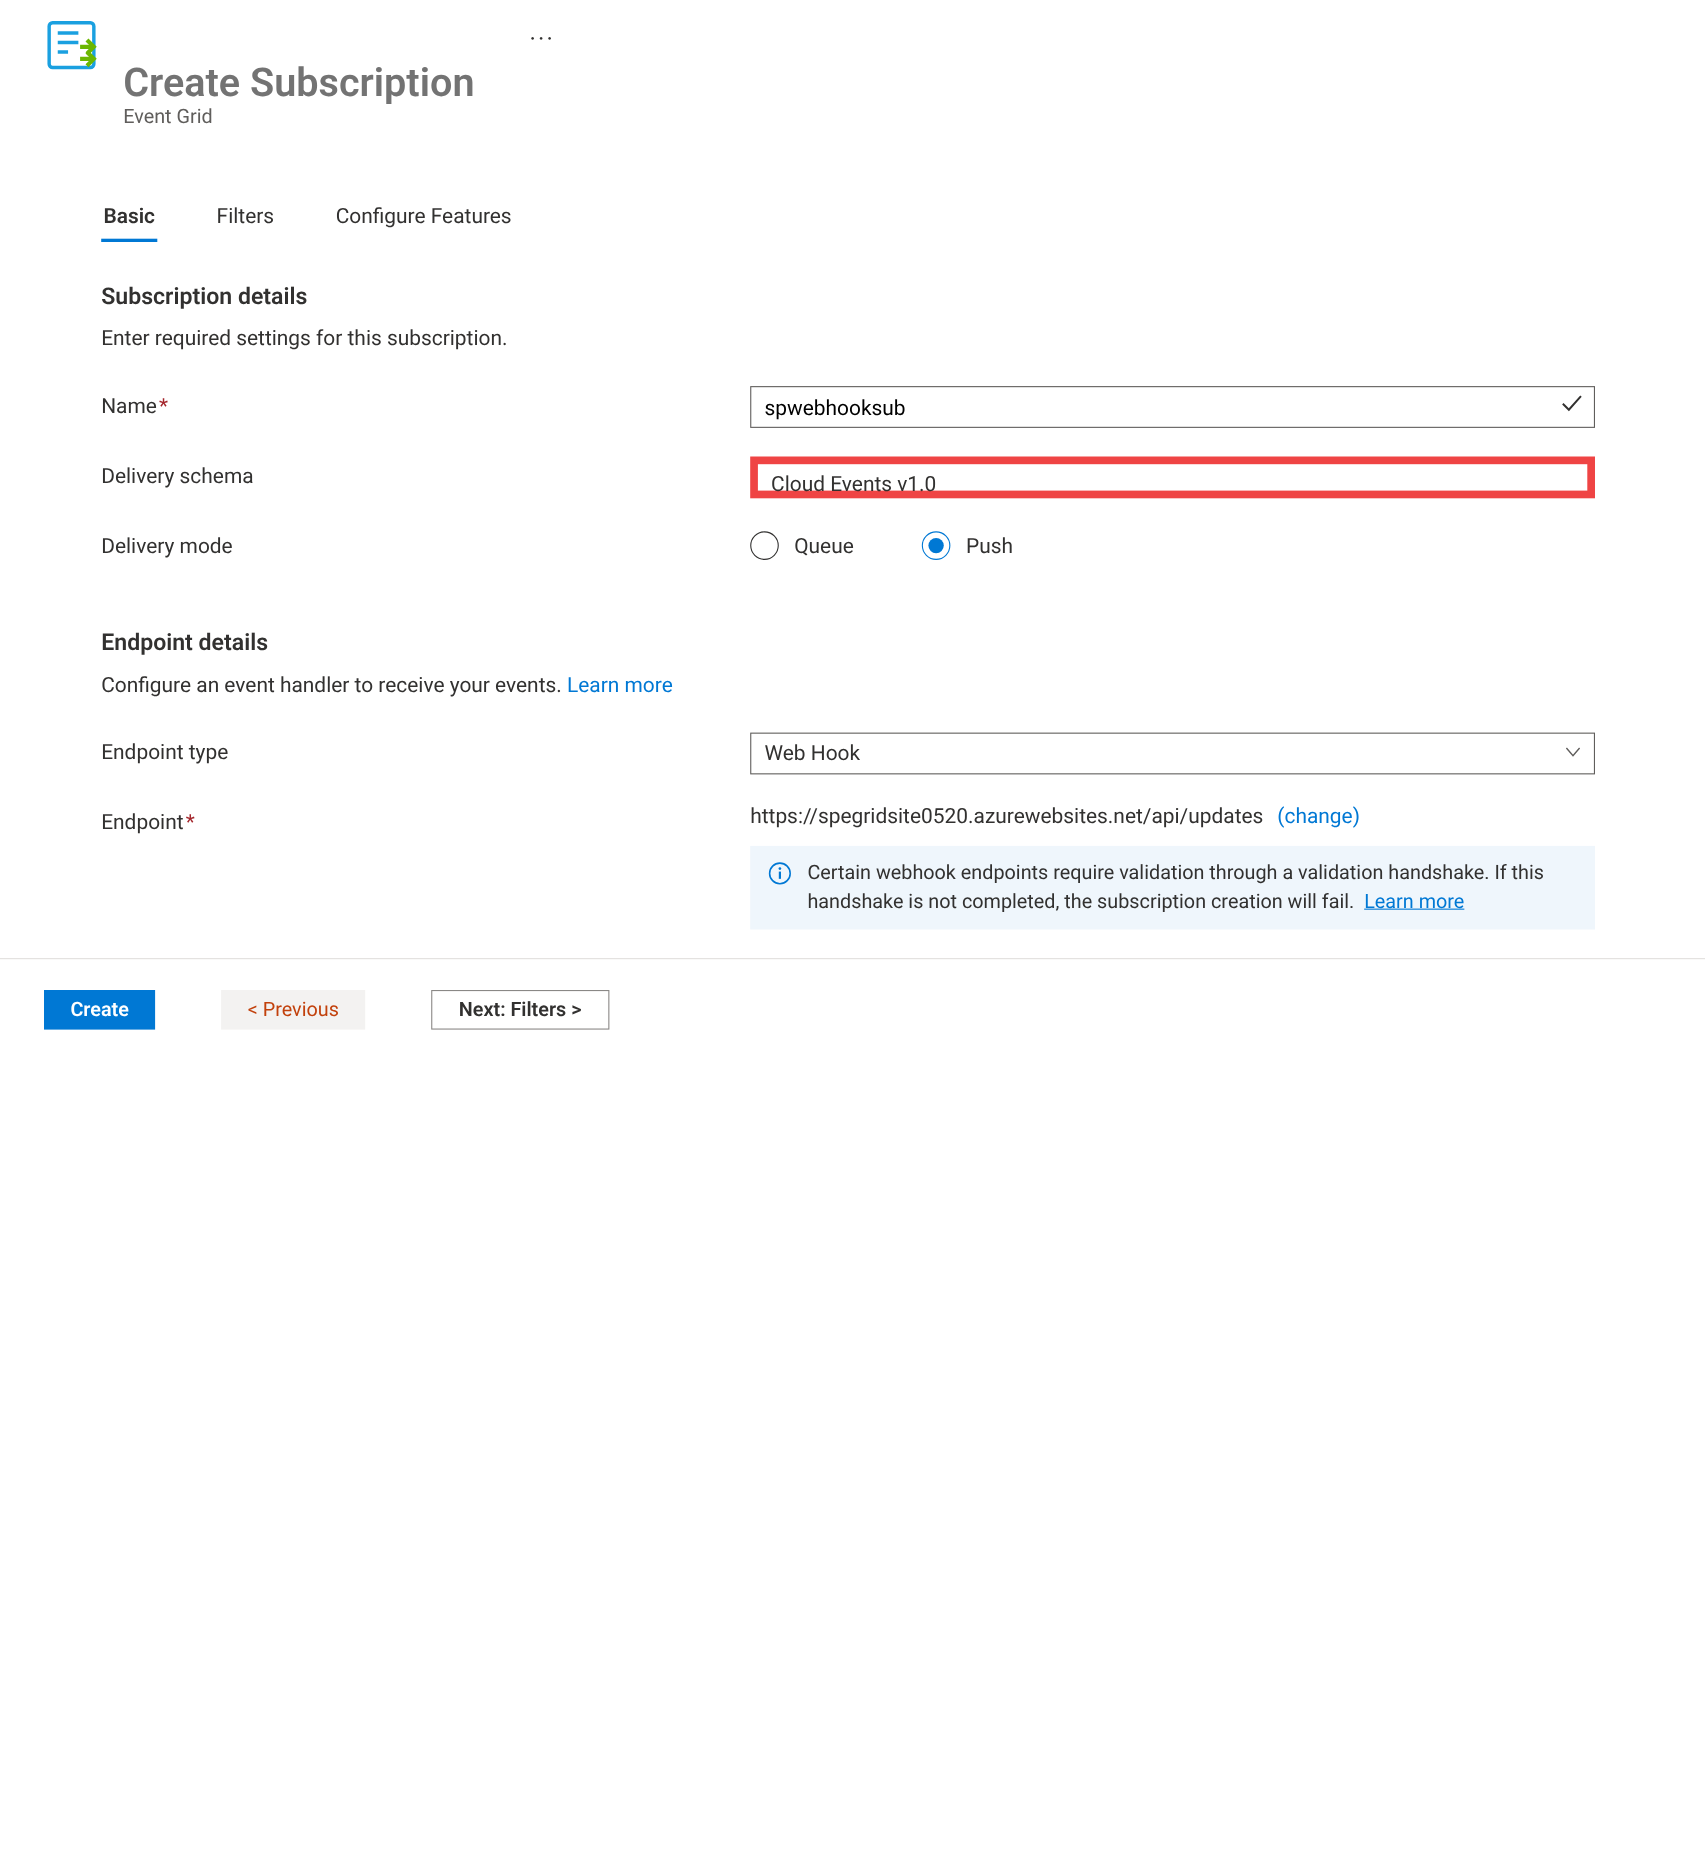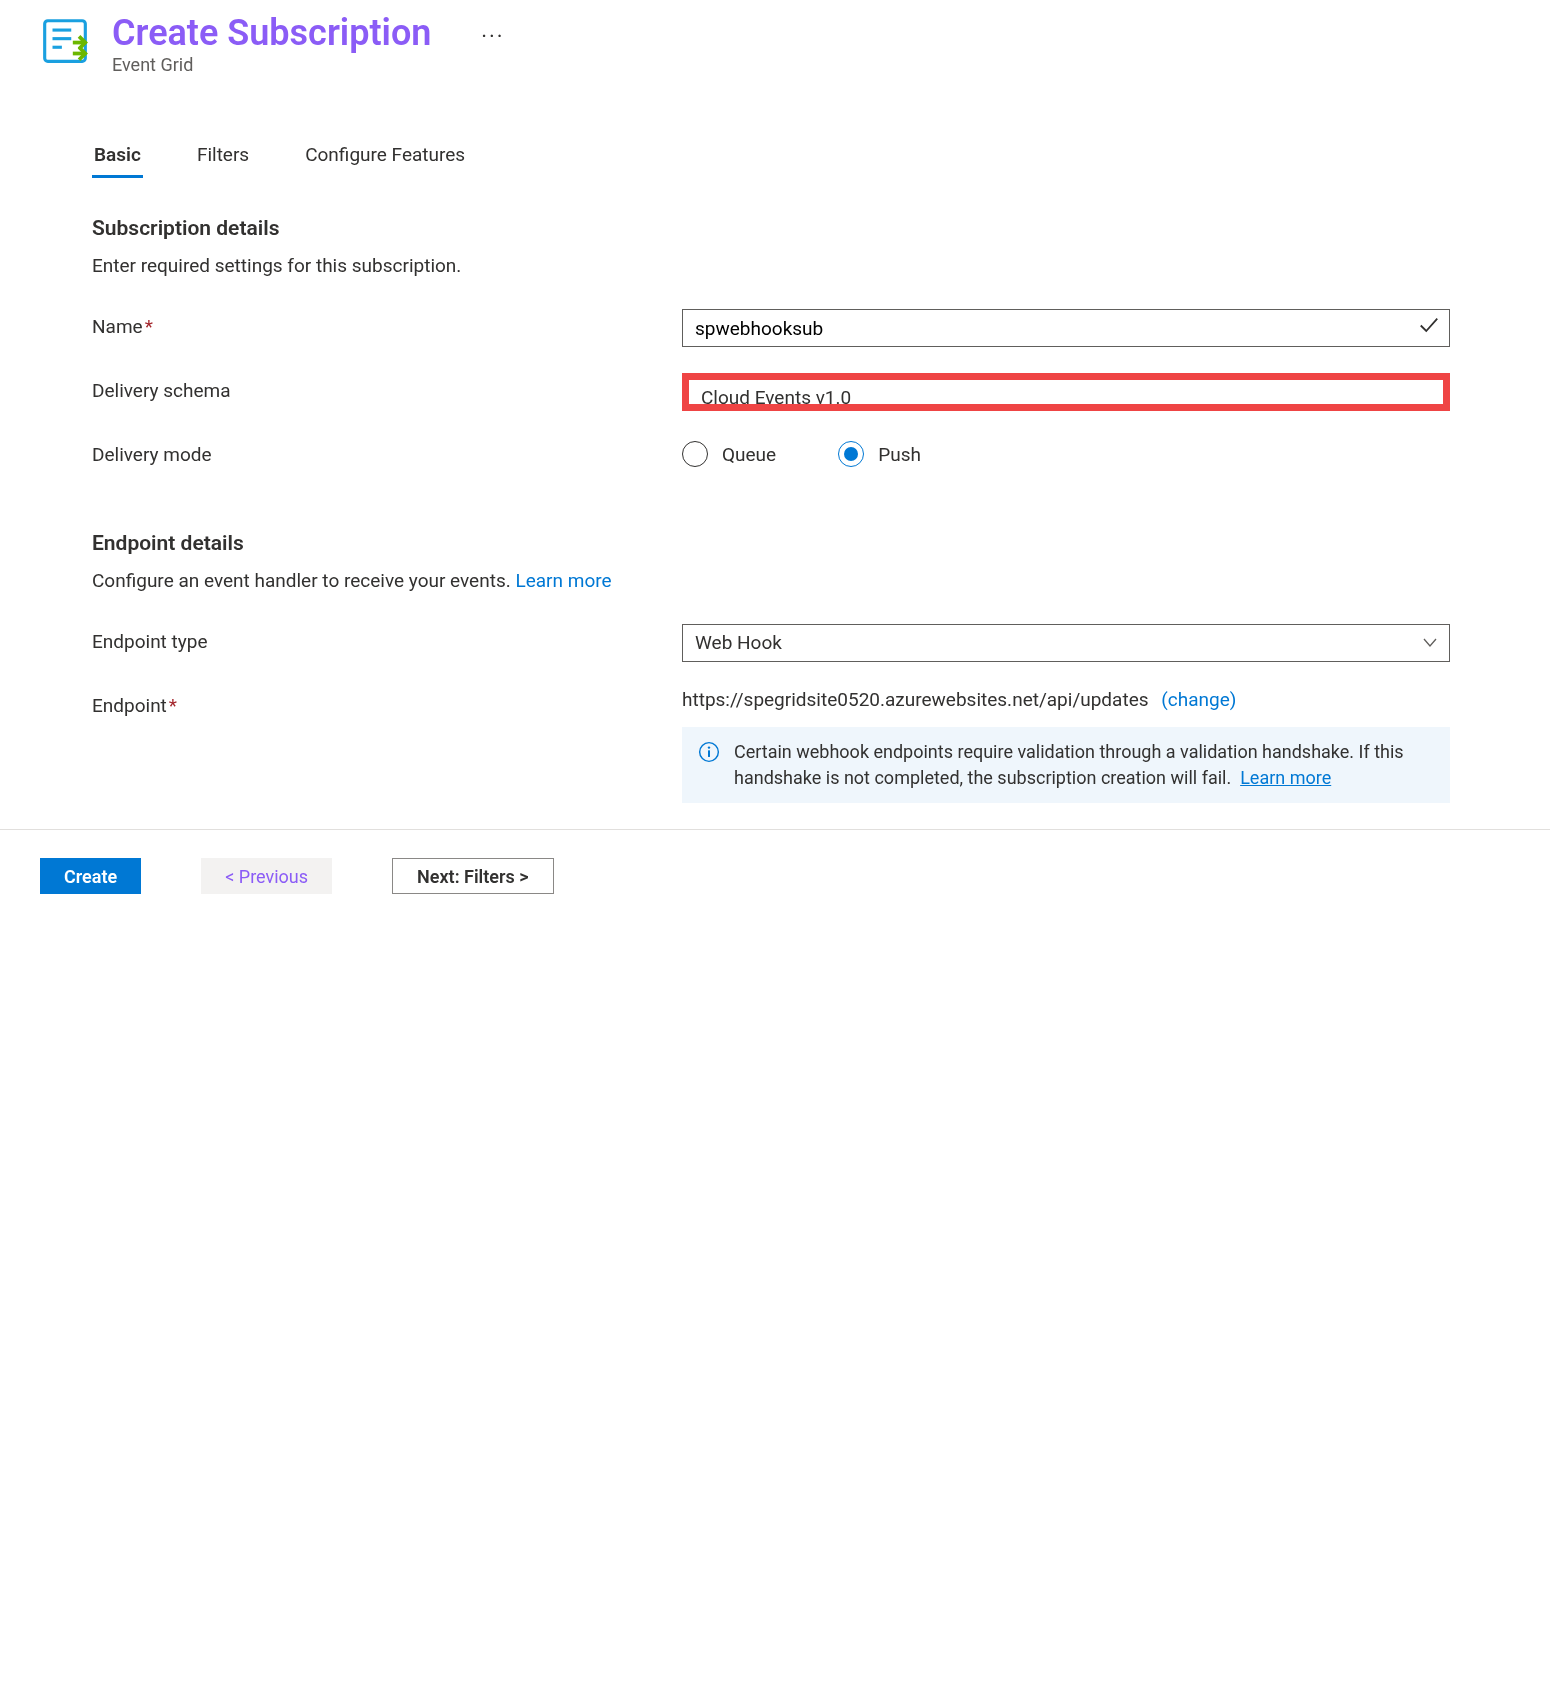--- a/index.html
+++ b/index.html
@@ -13,21 +13,21 @@
 
     
     .header {
       display: flex;
       align-items: flex-start;
       padding: 12px 40px 0 40px;
       gap: 22px;
     }
     .header-icon { width: 50px; height: 50px; flex: 0 0 50px; margin-top: 4px; }
     .header-text { display: flex; flex-direction: column; gap: 2px; }
-    .page-title { font-size: 36px; font-weight: 600; color: #8b5cf6; }
+    .page-title { font-size: 36px; font-weight: 600; color: #737373; margin-top: 42px; }
     .page-subtitle { font-size: 18px; color: #605e5c; margin-top: -2px; }
     .more-btn { margin-left: 28px; font-size: 22px; color: #323130; letter-spacing: 2px; cursor: pointer; padding-top: 12px; }
 
     
     .tabs {
       display: flex;
       gap: 52px;
       padding: 0 92px;
       margin-top: 62px;
       border-bottom: none;
@@ -163,21 +163,21 @@
     }
     .btn {
       height: 36px;
       padding: 0 24px;
       font-size: 18px;
       font-family: inherit;
       border: none;
       cursor: pointer;
     }
     .btn-primary { background: #0078d4; color: #fff; font-weight: 600; }
-    .btn-disabled { background: #f3f2f1; color: #8b5cf6; cursor: not-allowed; }
+    .btn-disabled { background: #f3f2f1; color: #c2410c; cursor: not-allowed; }
     .btn-secondary { background: #fff; border: 1px solid #8a8886; color: #323130; font-weight: 600; }
 
     
     .section-gap { margin-top: 64px; }
   </style>
 </head>
 <body>
 
 <div class="header">
   <span class="header-icon">

